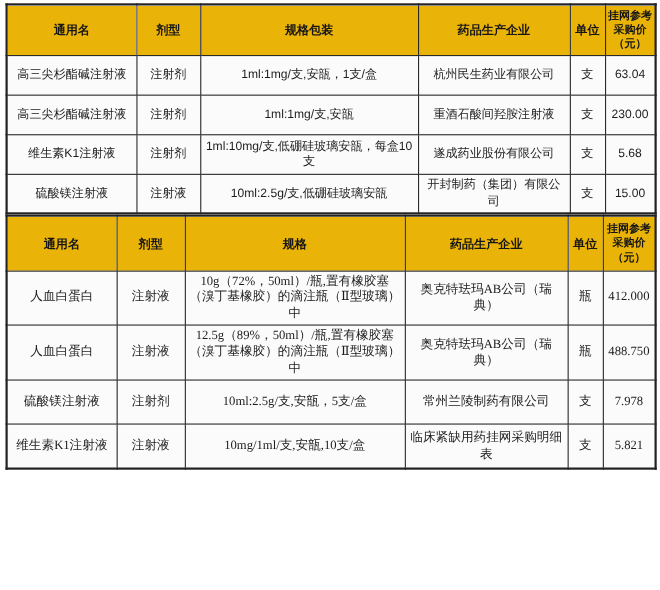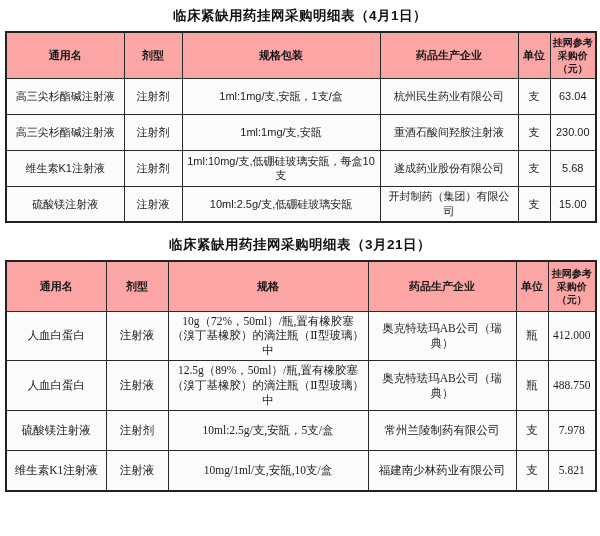--- a/index.html
+++ b/index.html
@@ -33,21 +33,21 @@
     border-collapse: collapse;
     table-layout: fixed;
     background: #fbfbfb;
     border: 2px solid #222222;
   }
   .grid th, .grid td {
     border: 1.5px solid #2a2a2a;
     overflow: hidden;
   }
   .grid th {
-    background: #fca5a5;
+    background: #eab308;
     font-size: 11px;
     font-weight: bold;
     padding: 2px 1px;
     text-align: center;
     color: #161616;
   }
   .grid th.price-hd {
     font-size: 10px;
     line-height: 1.3;
   }
@@ -69,21 +69,20 @@
     font-size: 11.5px;
   }
   .t2 tr.rh-40 { height: 40px; }
   .t2 tr.rh-50 { height: 50px; }
 </style>
 </head>
 <body>
 
 <div class="sheet">
 
-  <div class="tbl-title">临床紧缺用药挂网采购明细表（4月1日）</div>
 
   <table class="grid t1">
     <colgroup>
       <col style="width:118px">
         <col style="width:58px">
         <col style="width:198px">
       <col style="width:138px">
         <col style="width:32px">
         <col style="width:46px">
     </colgroup>
@@ -126,21 +125,20 @@
         <td>硫酸镁注射液</td>
         <td>注射液</td>
         <td>10ml:2.5g/支,低硼硅玻璃安瓿</td>
         <td>开封制药（集团）有限公司</td>
         <td>支</td>
         <td>15.00</td>
       </tr>
     </tbody>
   </table>
 
-  <div class="tbl-title second">临床紧缺用药挂网采购明细表（3月21日）</div>
 
   <table class="grid t2">
     <colgroup>
       <col style="width:100px">
         <col style="width:62px">
         <col style="width:200px">
       <col style="width:148px">
         <col style="width:32px">
         <col style="width:48px">
     </colgroup>
@@ -176,20 +174,20 @@
         <td>注射剂</td>
         <td>10ml:2.5g/支,安瓿，5支/盒</td>
         <td>常州兰陵制药有限公司</td>
         <td>支</td>
         <td>7.978</td>
       </tr>
       <tr class="rh-40">
         <td>维生素K1注射液</td>
         <td>注射液</td>
         <td>10mg/1ml/支,安瓿,10支/盒</td>
-        <td>福建南少林药业有限公司</td>
+        <td>临床紧缺用药挂网采购明细表</td>
         <td>支</td>
         <td>5.821</td>
       </tr>
     </tbody>
   </table>
 
 </div>
 
 </body></html>

